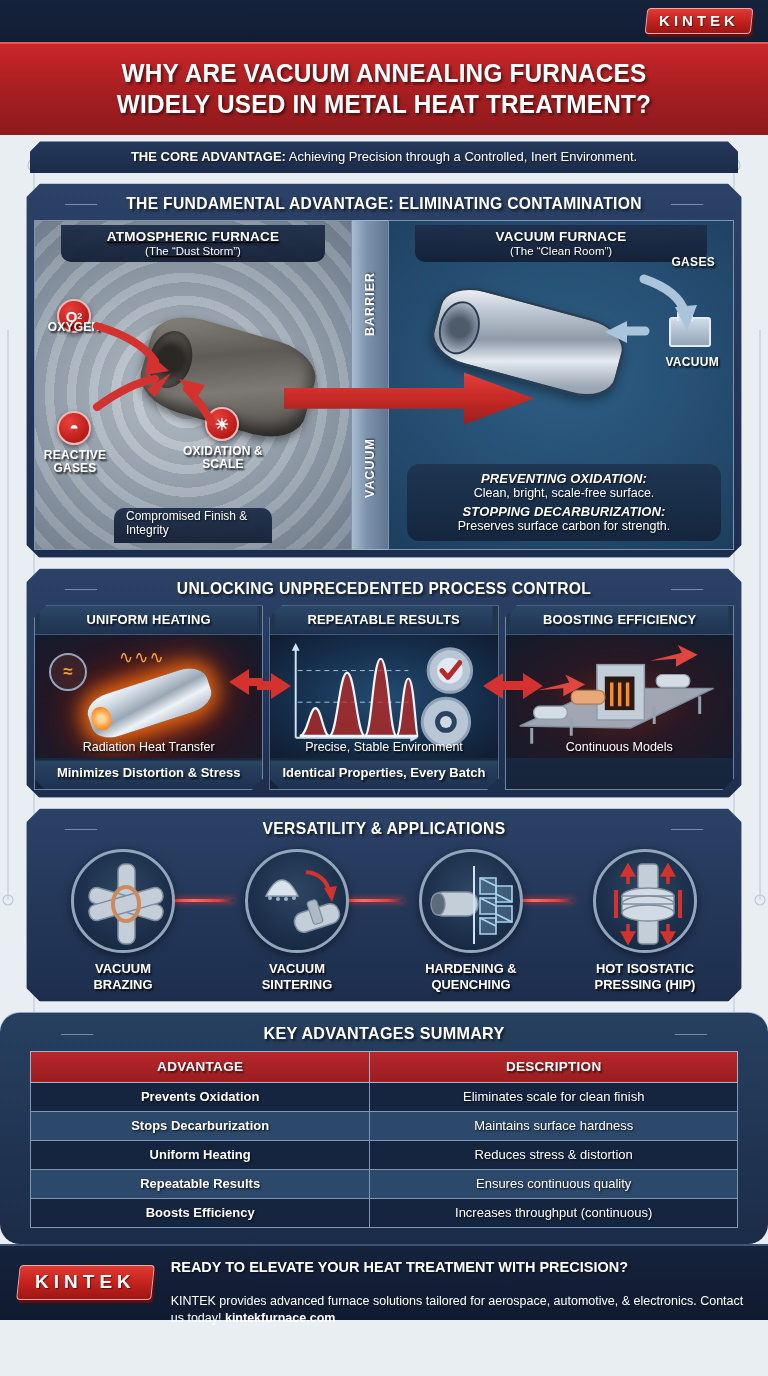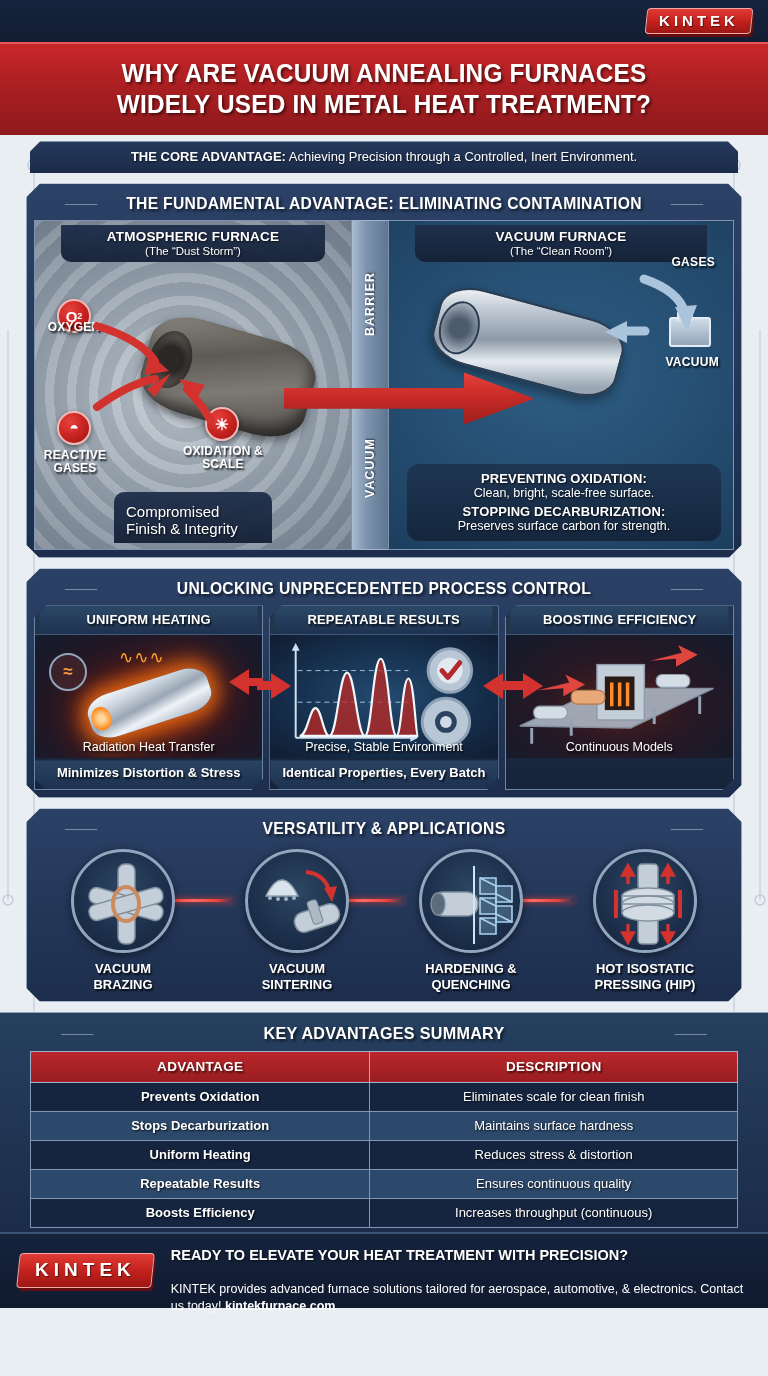--- a/index.html
+++ b/index.html
@@ -111,20 +111,21 @@
     display: flex;
     position: relative;
     height: 330px;
   }
   .cmp-left, .cmp-right { position: relative; overflow: hidden; }
   .cmp-left  { width: 318px; border: 1px solid #7e93b0; }
   .cmp-right { flex: 1; border: 1px solid #7e93b0; }
   .cmp-left {
     background:
       radial-gradient(ellipse 150% 110% at 45% 52%, #c3ccd4 0%, #8d99a6 38%, #636f7e 70%, #46505d 100%);
+    text-decoration: underline;
   }
   .swirl {
     position:absolute; inset:-20%;
     background:
       repeating-radial-gradient(ellipse at 48% 52%, rgba(255,255,255,.18) 0 9px, rgba(80,92,105,.20) 9px 22px);
     opacity:.7;
     transform: rotate(-12deg);
   }
   .cmp-right {
     background: radial-gradient(ellipse 120% 100% at 50% 45%, #2f5f86 0%, #234a6d 45%, #16304a 100%);
@@ -188,33 +189,33 @@
   }
   .tube-dirty::after {
     content:""; position:absolute; left:4px; top:18px; width:42px; height:58px;
     border-radius:50%;
     background: radial-gradient(circle at 50% 50%, #2a2724 35%, #6d6762 80%);
     box-shadow: inset 0 0 8px rgba(0,0,0,.8);
   }
   .foot-chip {
     position:absolute; bottom: 6px; z-index:6;
     background: linear-gradient(180deg, rgba(32,48,76,.96), rgba(21,33,55,.96));
-    color:#fff; font-size: 15px; padding: 11px 12px 6px;
+    color:#fff; font-size: 12px; padding: 1px 12px 6px;
     border-radius: 10px 10px 0 0;
     text-shadow: 1px 1px 2px rgba(0,0,0,.7);
   }
   .benefit-box {
     position:absolute; z-index:6; left: 18px; right: 12px; bottom: 8px;
     background: linear-gradient(180deg, rgba(30,52,80,.93), rgba(19,36,58,.93));
     border-radius: 12px;
     padding: 7px 8px 8px;
     text-align:center; color:#fff;
     text-shadow: 1px 1px 2px rgba(0,0,0,.75);
   }
-  .benefit-box .bt { font-weight:bold; font-size:13px; letter-spacing:.1px; }
+  .benefit-box .bt { font-weight:bold; font-size:13px; letter-spacing:.1px;font-style:italic; }
   .benefit-box .bd { font-size:12.5px; margin-bottom:4px; }
 
   .vac-tube {
     position:absolute; z-index:3; left: 44px; top: 82px;
     width: 190px; height: 78px;
     background: linear-gradient(165deg,#fdfdfe 0%, #c2ccd6 22%, #8e9aa8 48%, #e4eaf0 66%, #9aa6b4 88%);
     border: 2px solid #2b3c51; border-radius: 40px / 26px;
     transform: rotate(15deg);
     box-shadow: 0 5px 12px rgba(0,0,0,.4);
   }
@@ -318,21 +319,22 @@
     background: linear-gradient(90deg, rgba(230,60,50,0), #e8403c 20%, #ff6a60 50%, #e8403c 80%, rgba(230,60,50,0));
     box-shadow: 0 0 6px rgba(255,70,50,.9);
   }
 
   
   .summary-panel {
     position:relative; z-index:2;
     margin: 10px 0 0;
     background: linear-gradient(180deg,#274060 0%, #1b2c48 100%);
     border-top: 1px solid #8fa3bd;
-    padding: 8px 30px 4px;
+    padding: 8px 30px 16px;
+    border-radius: 20px;
   }
   table { width: 100%; border-collapse: collapse; }
   th {
     background: linear-gradient(180deg,#b9272b 0%, #991d21 100%);
     color:#fff; font-weight:bold; font-size: 13.5px; padding: 7px 4px 8px;
     border: 1px solid #9fb3c9;
     text-shadow: 1.5px 1.5px 2px rgba(0,0,0,.6);
     letter-spacing:.3px;
   }
   td {

